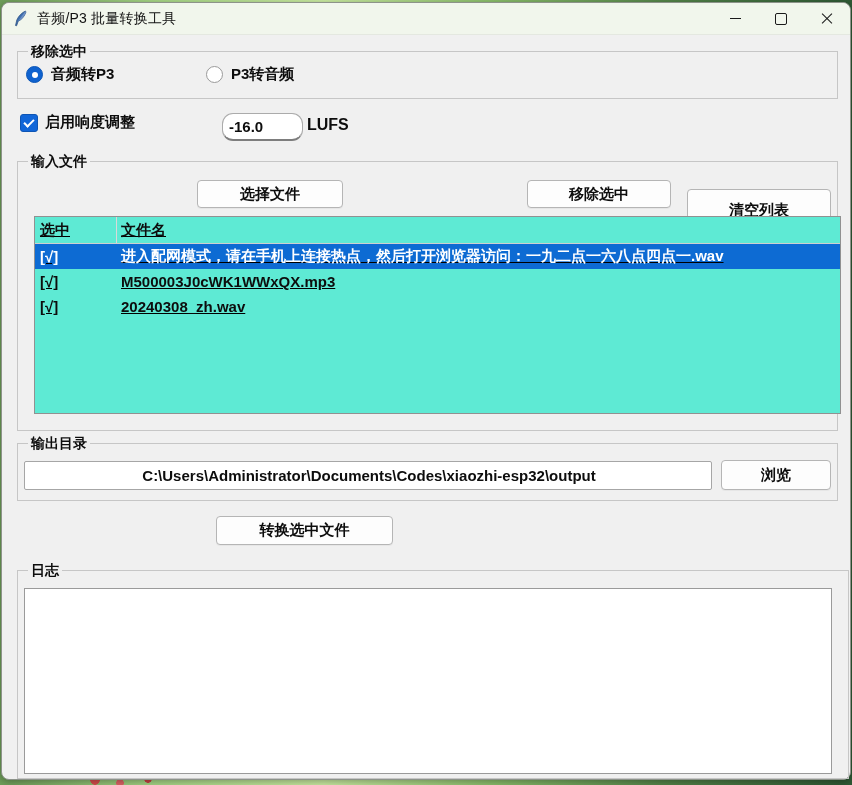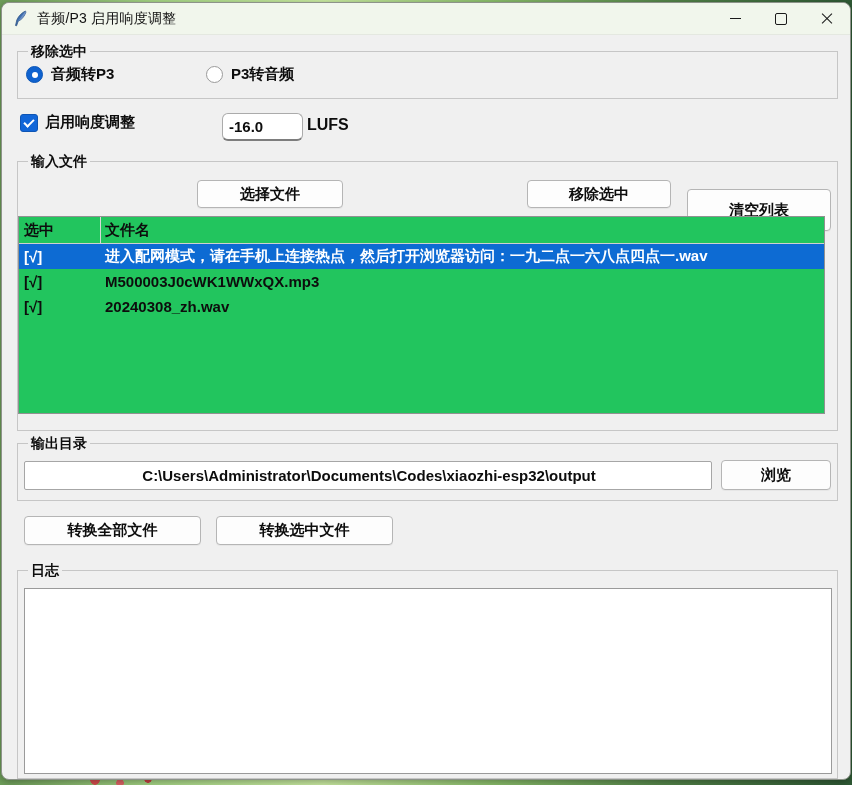--- a/index.html
+++ b/index.html
@@ -49,32 +49,32 @@
   .radio-label{margin-left:8px;font-size:15px;font-weight:700;color:#0d0d0d;}
   
   .check-row{position:absolute;left:18px;top:110px;display:flex;align-items:center;}
   .checkbox{width:16px;height:16px;border-radius:3px;background:#1166d8;border:1px solid #0e55b4;
     position:relative;flex:0 0 auto;}
   .checkbox::after{content:"";position:absolute;left:3px;top:4px;width:8px;height:4px;
     border-left:2px solid #fff;border-bottom:2px solid #fff;transform:rotate(-45deg);}
   .check-label{margin-left:7px;font-size:15px;font-weight:700;color:#0d0d0d;}
   .lufs-entry{
     position:absolute;left:220px;top:110px;width:73px;height:25px;background:#fff;
-    border:1px solid #ababab;border-bottom:2px solid #7d7d7d;border-radius:6px;
+    border:1px solid #ababab;border-bottom:2px solid #7d7d7d;border-radius:11px;
     font-size:15px;font-weight:700;color:#0d0d0d;padding:0 0 0 6px;font-family:inherit;}
   .lufs-label{position:absolute;left:305px;top:113px;font-size:16px;font-weight:700;color:#0d0d0d;}
   
   .btn{
     position:absolute;background:#fdfdfd;border:1px solid #b5b5b5;border-radius:4px;
     font-size:15px;font-weight:700;color:#0d0d0d;font-family:inherit;
     display:flex;align-items:center;justify-content:center;box-shadow:0 1px 0 rgba(0,0,0,.04);}
   
   .filetable{
-    position:absolute;left:0;top:54px;width:805px;height:196px;background:#22c55e;
-    border:1px solid #919191;overflow:hidden;}
+    position:absolute;left:16px;top:54px;width:805px;height:196px;background:#5eead4;
+    border:1px solid #919191;overflow:hidden;text-decoration:underline;}
   .ft-header{display:flex;height:26px;border-bottom:1px solid #cfcfcf;align-items:center;}
   .ft-col1{width:82px;padding-left:5px;box-sizing:border-box;flex:0 0 auto;}
   .ft-col2{flex:1;padding-left:4px;}
   .ft-header .ft-col1{border-right:1px solid #d9d9d9;height:100%;display:flex;align-items:center;}
   .ft-header span{font-size:15px;font-weight:700;color:#0d0d0d;}
   .ft-row{display:flex;height:25px;align-items:center;font-size:15px;font-weight:700;color:#0d0d0d;}
   .ft-row.selected{background:#0d6bd3;color:#fff;}
   .ft-row span{white-space:nowrap;overflow:hidden;}
   
   .path-entry{
@@ -90,21 +90,21 @@
 
 <div class="window">
 
   <div class="titlebar">
     <span class="app-icon">
       <svg viewBox="0 0 15 18" width="15" height="18">
         <path d="M12.5 1 C9 2.5 5.5 6 3.8 10 L2.5 15.5 L3.6 15.8 L5.2 11.2 C8.5 9.8 11.5 6.5 12.9 2.2 Z" fill="#3e6fb0" stroke="#274a7a" stroke-width="0.7"></path>
         <path d="M12.5 1 L4.5 12 L5.2 11.2 C8.5 9.8 11.5 6.5 12.9 2.2 Z" fill="#6d90c4"></path>
       </svg>
     </span>
-    <span class="title-text">音频/P3 启用响度调整</span>
+    <span class="title-text">音频/P3 批量转换工具</span>
     <div class="win-controls">
       <div class="wbtn">
         <span class="glyph-min"></span>
       </div>
       <div class="wbtn">
         <span class="glyph-max"></span>
       </div>
       <div class="wbtn">
         <span class="glyph-close"></span>
       </div>
@@ -158,21 +158,20 @@
       </div>
     </div>
   </div>
 
   <div class="group" style="left:15px;top:440px;width:819px;height:56px;">
     <span class="legend">输出目录</span>
     <input class="path-entry" value="C:\Users\Administrator\Documents\Codes\xiaozhi-esp32\output" style="">
     <button class="btn" style="left:703px;top:16px;width:110px;height:30px;">浏览</button>
   </div>
 
-  <button class="btn" style="left:22px;top:513px;width:177px;height:29px;">转换全部文件</button>
   <button class="btn" style="left:214px;top:513px;width:177px;height:29px;">转换选中文件</button>
 
-  <div class="group" style="left:15px;top:567px;width:819px;height:207px;">
+  <div class="group" style="left:15px;top:567px;width:819px;height:207px;padding-left:11px;">
     <span class="legend">日志</span>
     <div class="logbox"></div>
   </div>
 
 </div>
 
 </body></html>

